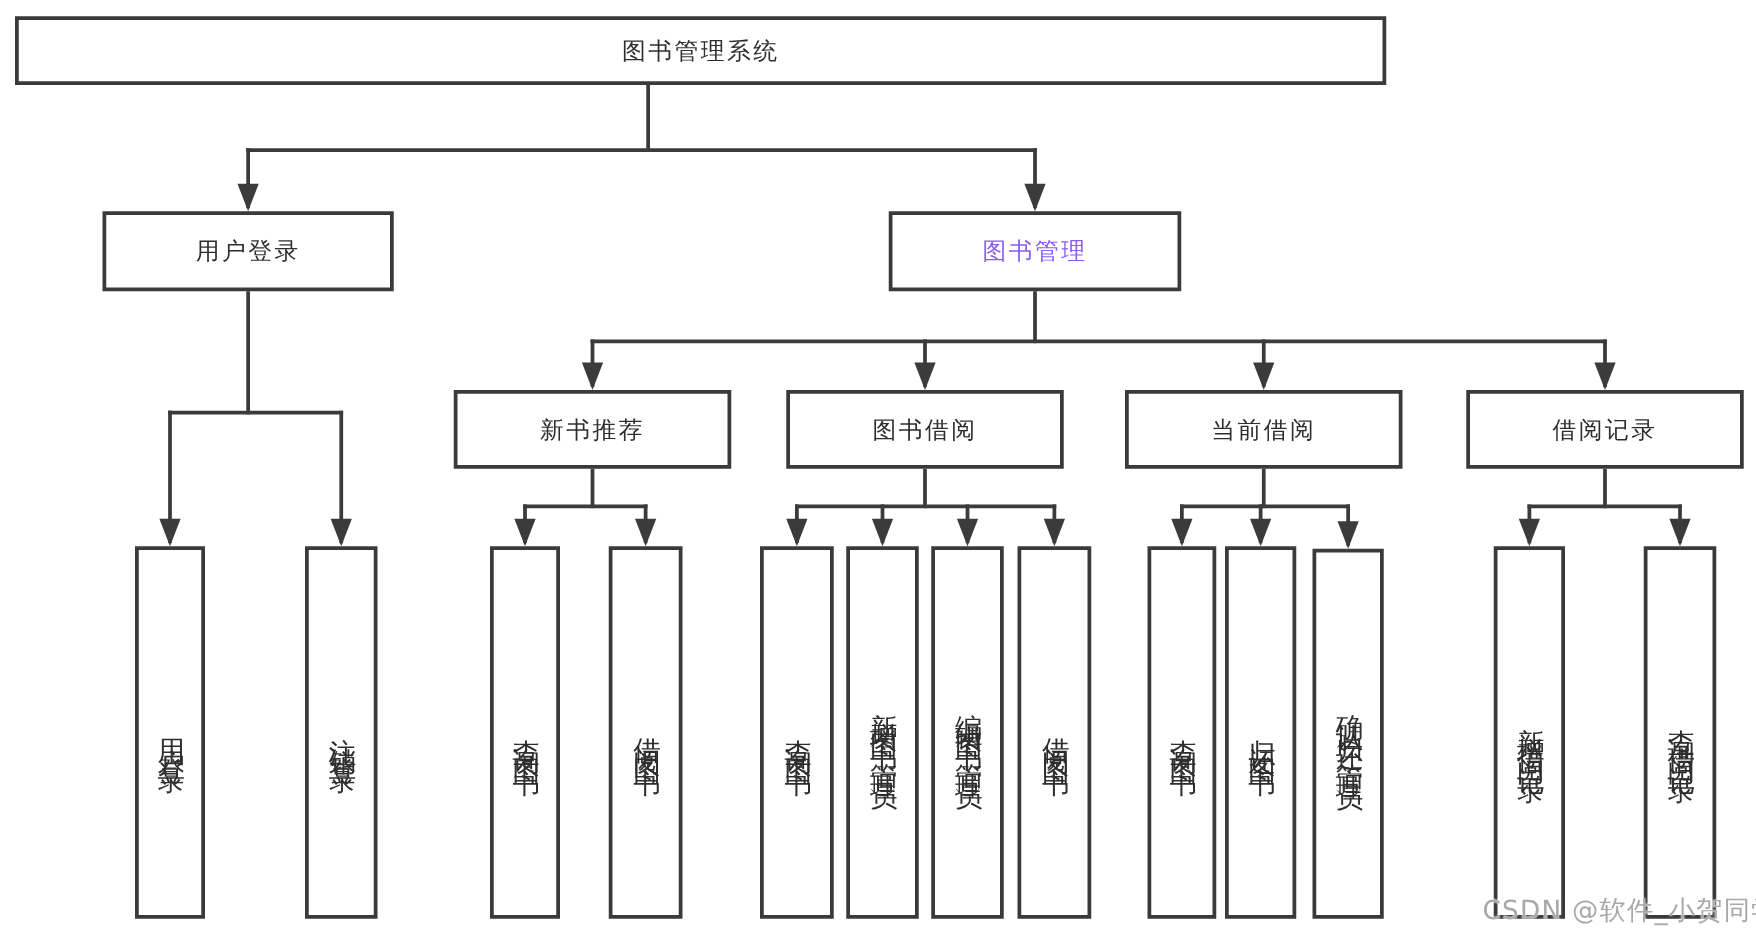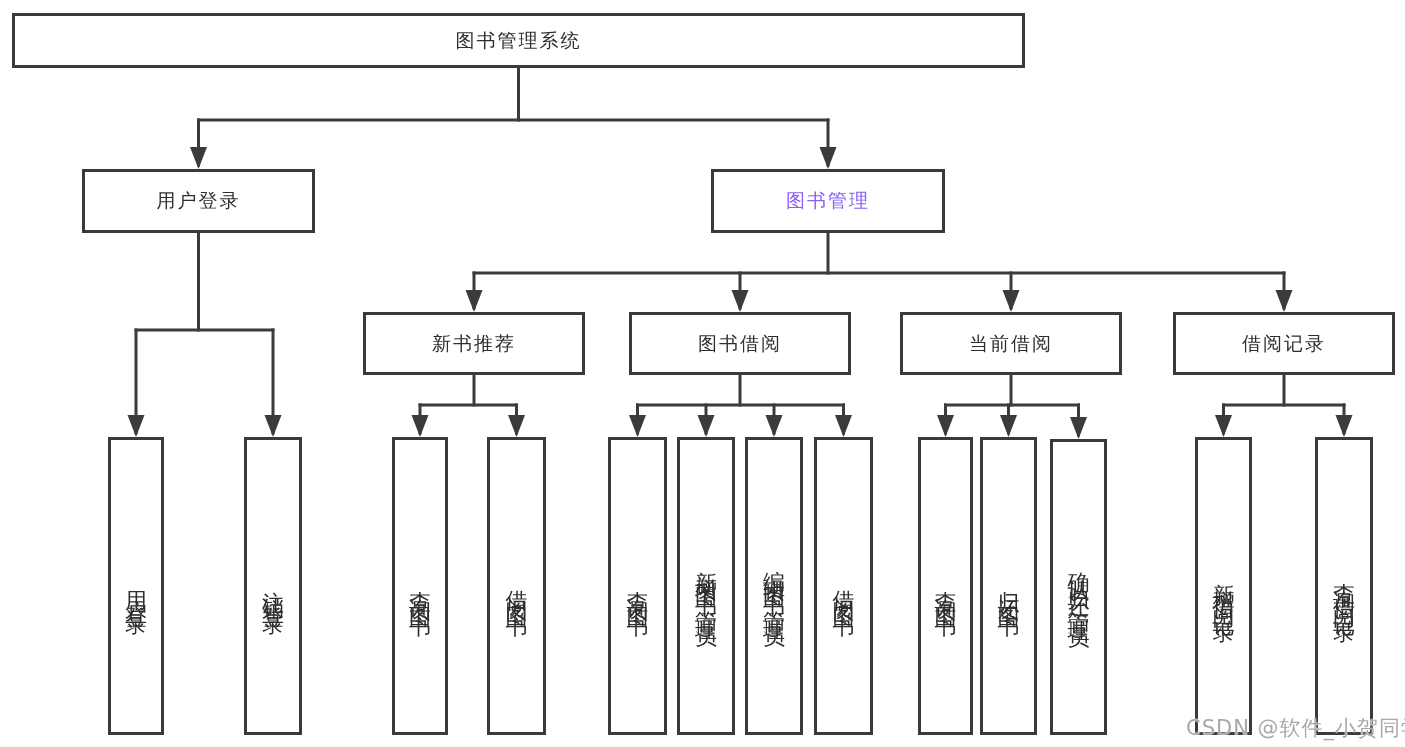--- a/index.html
+++ b/index.html
@@ -110,21 +110,21 @@
       <line x1="1078.5" y1="405" x2="1078.5" y2="435" stroke="#3b3b3b" stroke-width="3" stroke-linecap="square"></line>
       <polygon points="1070,417 1087,417 1078.5,439" fill="#3b3b3b"></polygon>
       <line x1="1284" y1="375" x2="1284" y2="405" stroke="#3b3b3b" stroke-width="3" stroke-linecap="square"></line>
       <line x1="1223.5" y1="405" x2="1344" y2="405" stroke="#3b3b3b" stroke-width="3" stroke-linecap="square"></line>
       <line x1="1223.5" y1="405" x2="1223.5" y2="433" stroke="#3b3b3b" stroke-width="3" stroke-linecap="square"></line>
       <polygon points="1215,415 1232,415 1223.5,437" fill="#3b3b3b"></polygon>
       <line x1="1344" y1="405" x2="1344" y2="433" stroke="#3b3b3b" stroke-width="3" stroke-linecap="square"></line>
       <polygon points="1335.5,415 1352.5,415 1344,437" fill="#3b3b3b"></polygon>
     </svg>
 
-  <div class="node node-h" style="left: 12px; top: 13px; width: 1013px; height: 55px; border-color: rgb(58, 58, 58); color: rgb(46, 46, 46);">图书管理系统</div>
+  <div class="node node-h" style="left: 12px; top: 13px; width: 1097px; height: 55px; border-color: rgb(58, 58, 58); color: rgb(46, 46, 46);">图书管理系统</div>
     <div class="node node-h" style="left: 82px; top: 169px; width: 233px; height: 64px; border-color: rgb(58, 58, 58); color: rgb(46, 46, 46);">用户登录</div>
     <div class="node node-h" style="left: 711px; top: 169px; width: 234px; height: 64px; border-color: rgb(58, 58, 58); color: #8b5cf6;">图书管理</div>
     <div class="node node-h" style="left: 629px; top: 312px; width: 222px; height: 63px; border-color: rgb(58, 58, 58); color: rgb(46, 46, 46);">图书借阅</div>
     <div class="node node-h" style="left: 363px; top: 312px; width: 222px; height: 63px; border-color: rgb(58, 58, 58); color: rgb(46, 46, 46);">新书推荐</div>
     <div class="node node-h" style="left: 900px; top: 312px; width: 222px; height: 63px; border-color: rgb(58, 58, 58); color: rgb(46, 46, 46);">当前借阅</div>
     <div class="node node-h" style="left: 1173px; top: 312px; width: 222px; height: 63px; border-color: rgb(58, 58, 58); color: rgb(46, 46, 46);">借阅记录</div>
     <div class="node node-v" style="left: 108px; top: 437px; width: 56px; height: 298px; border-color: rgb(58, 58, 58); color: rgb(46, 46, 46);">用户登录</div>
     <div class="node node-v" style="left: 244px; top: 437px; width: 58px; height: 298px; border-color: rgb(58, 58, 58); color: rgb(46, 46, 46);">注销登录</div>
     <div class="node node-v" style="left: 392px; top: 437px; width: 56px; height: 298px; border-color: rgb(58, 58, 58); color: rgb(46, 46, 46);">查询图书</div>
     <div class="node node-v" style="left: 487px; top: 437px; width: 59px; height: 298px; border-color: rgb(58, 58, 58); color: rgb(46, 46, 46);">借阅图书</div>

